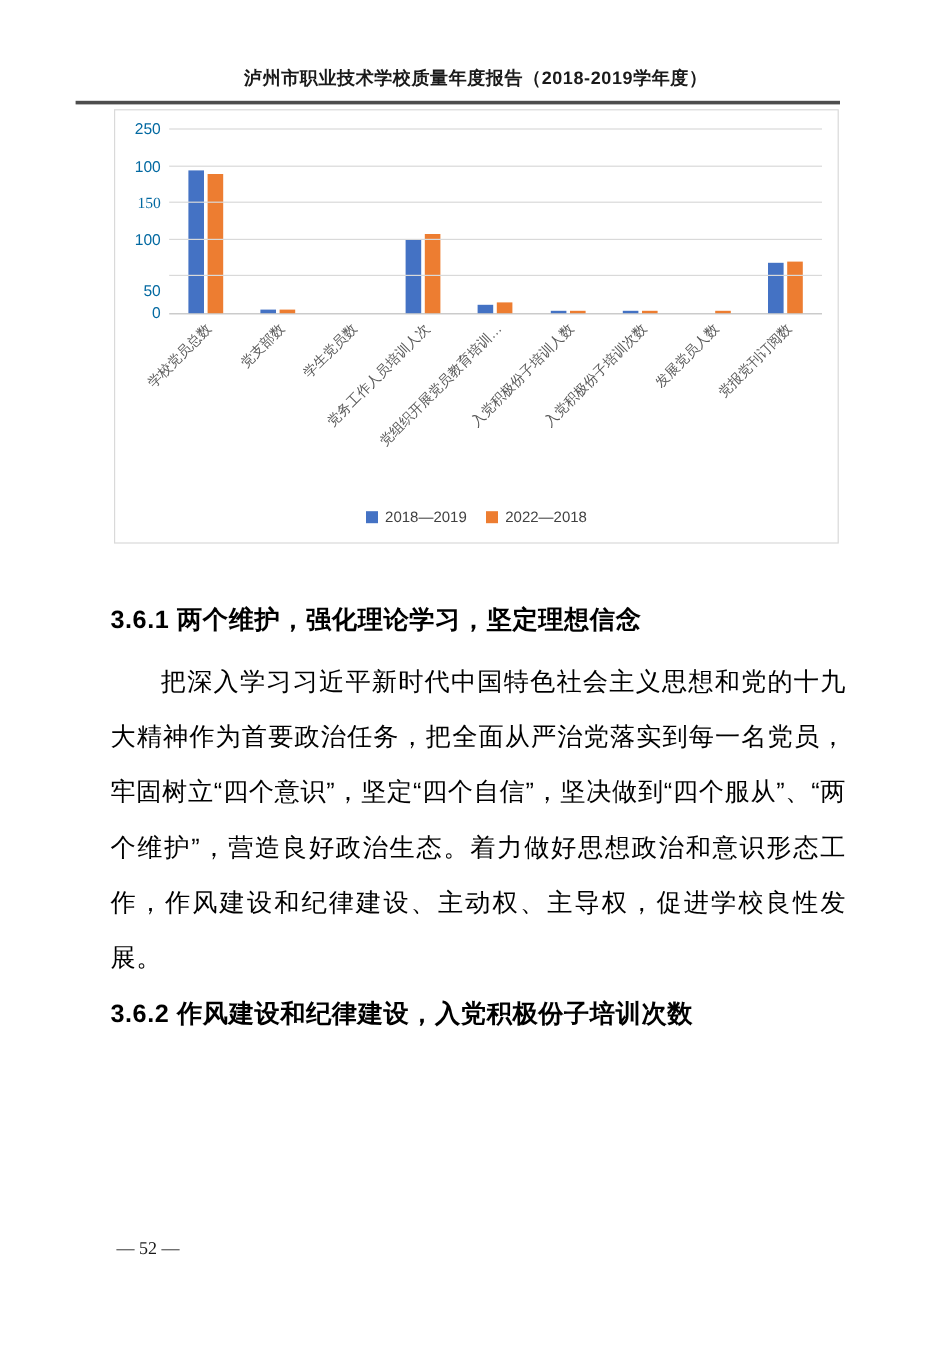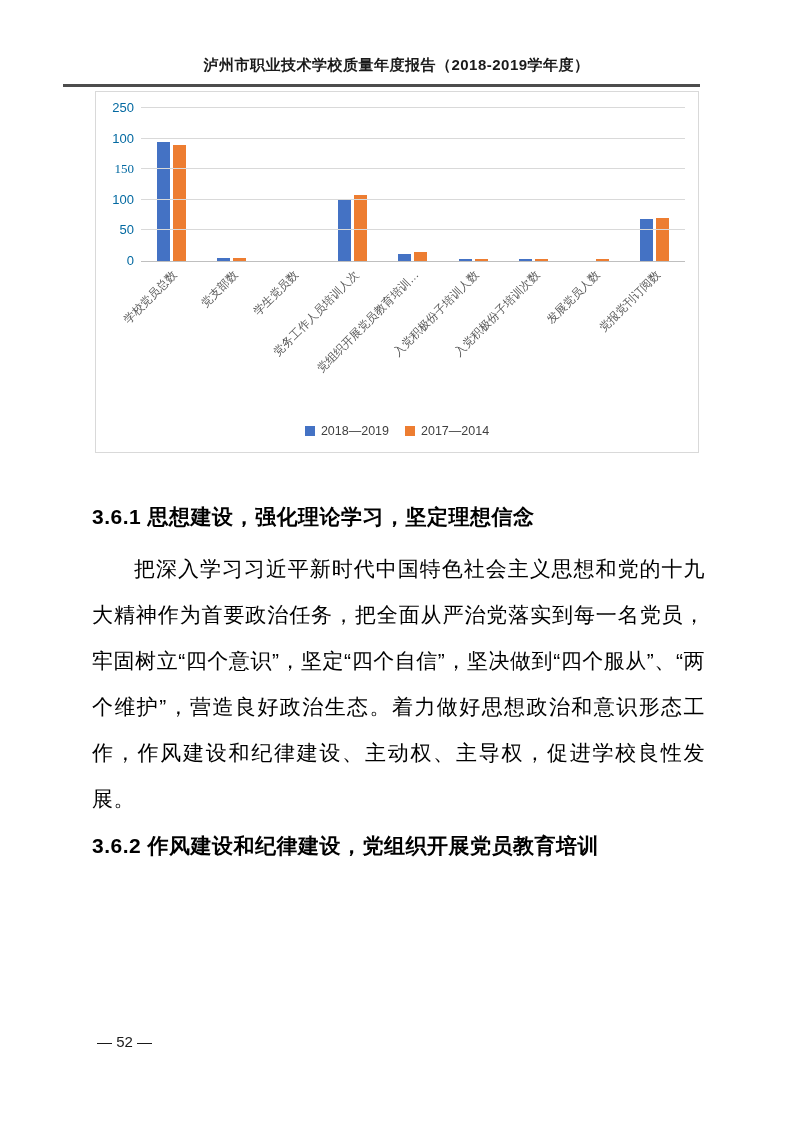--- a/index.html
+++ b/index.html
@@ -128,21 +128,21 @@
     letter-spacing: 0.5px;
     color: #000;
     margin-bottom: 9px;
   }
 
   
   .footer-pagenum {
     position: absolute;
     left: 97px;
     bottom: 72px;
-    font-family: Liberation Sans, sans-serif;
+    font-family: Liberation Serif, serif;
     font-size: 15px;
     color: #1a1a1a;
   }
 </style>
 </head>
 <body>
 
 <div class="page">
 
   <div class="header-title">泸州市职业技术学校质量年度报告（2018-2019学年度）</div>
@@ -192,44 +192,44 @@
             <div class="x-label">发展党员人数</div>
           </div>
           <div class="cat-group">
             <div class="bar" style="height: 42px; background: rgb(68, 114, 196);"></div>
             <div class="bar" style="height: 43px; background: rgb(237, 125, 49);"></div>
             <div class="x-label">党报党刊订阅数</div>
           </div>
         </div>
     <div class="y-tick-label" style="bottom: -6px;">0</div>
         <div class="gridline" style="bottom: 30.6px;"></div>
-        <div class="y-tick-label" style="bottom: 25px;">50</div>
+        <div class="y-tick-label" style="bottom: 12px;">50</div>
         <div class="gridline" style="bottom: 61.2px;"></div>
         <div class="y-tick-label" style="bottom: 55.2px;">100</div>
         <div class="gridline" style="bottom: 91.8px;"></div>
         <div class="y-tick-label" style="bottom: 85.8px; font-family: Liberation Serif, serif;">150</div>
         <div class="gridline" style="bottom: 122.4px;"></div>
         <div class="y-tick-label" style="bottom: 116.4px;">100</div>
         <div class="gridline" style="bottom: 153px;"></div>
         <div class="y-tick-label" style="bottom: 147px;">250</div>
       </div>
     <div class="legend">
         <div class="legend-item">
           <span class="legend-swatch" style="background: rgb(68, 114, 196);"></span>
           <span>2018—2019</span>
         </div>
         <div class="legend-item">
           <span class="legend-swatch" style="background: rgb(237, 125, 49);"></span>
-          <span>2017—2014</span>
+          <span>2022—2018</span>
         </div>
       </div>
   </div>
 
   <div class="body-text">
-    <div class="section-heading">3.6.1 思想建设，强化理论学习，坚定理想信念</div>
+    <div class="section-heading">3.6.1 两个维护，强化理论学习，坚定理想信念</div>
     <div class="section-paragraph">把深入学习习近平新时代中国特色社会主义思想和党的十九大精神作为首要政治任务，把全面从严治党落实到每一名党员，牢固树立“四个意识”，坚定“四个自信”，坚决做到“四个服从”、“两个维护”，营造良好政治生态。着力做好思想政治和意识形态工作，作风建设和纪律建设、主动权、主导权，促进学校良性发展。</div>
 
-    <div class="section-heading">3.6.2 作风建设和纪律建设，党组织开展党员教育培训</div>
+    <div class="section-heading">3.6.2 作风建设和纪律建设，入党积极份子培训次数</div>
   </div>
 
   <div class="footer-pagenum">— 52 —</div>
 
 </div>
 
 </body></html>

